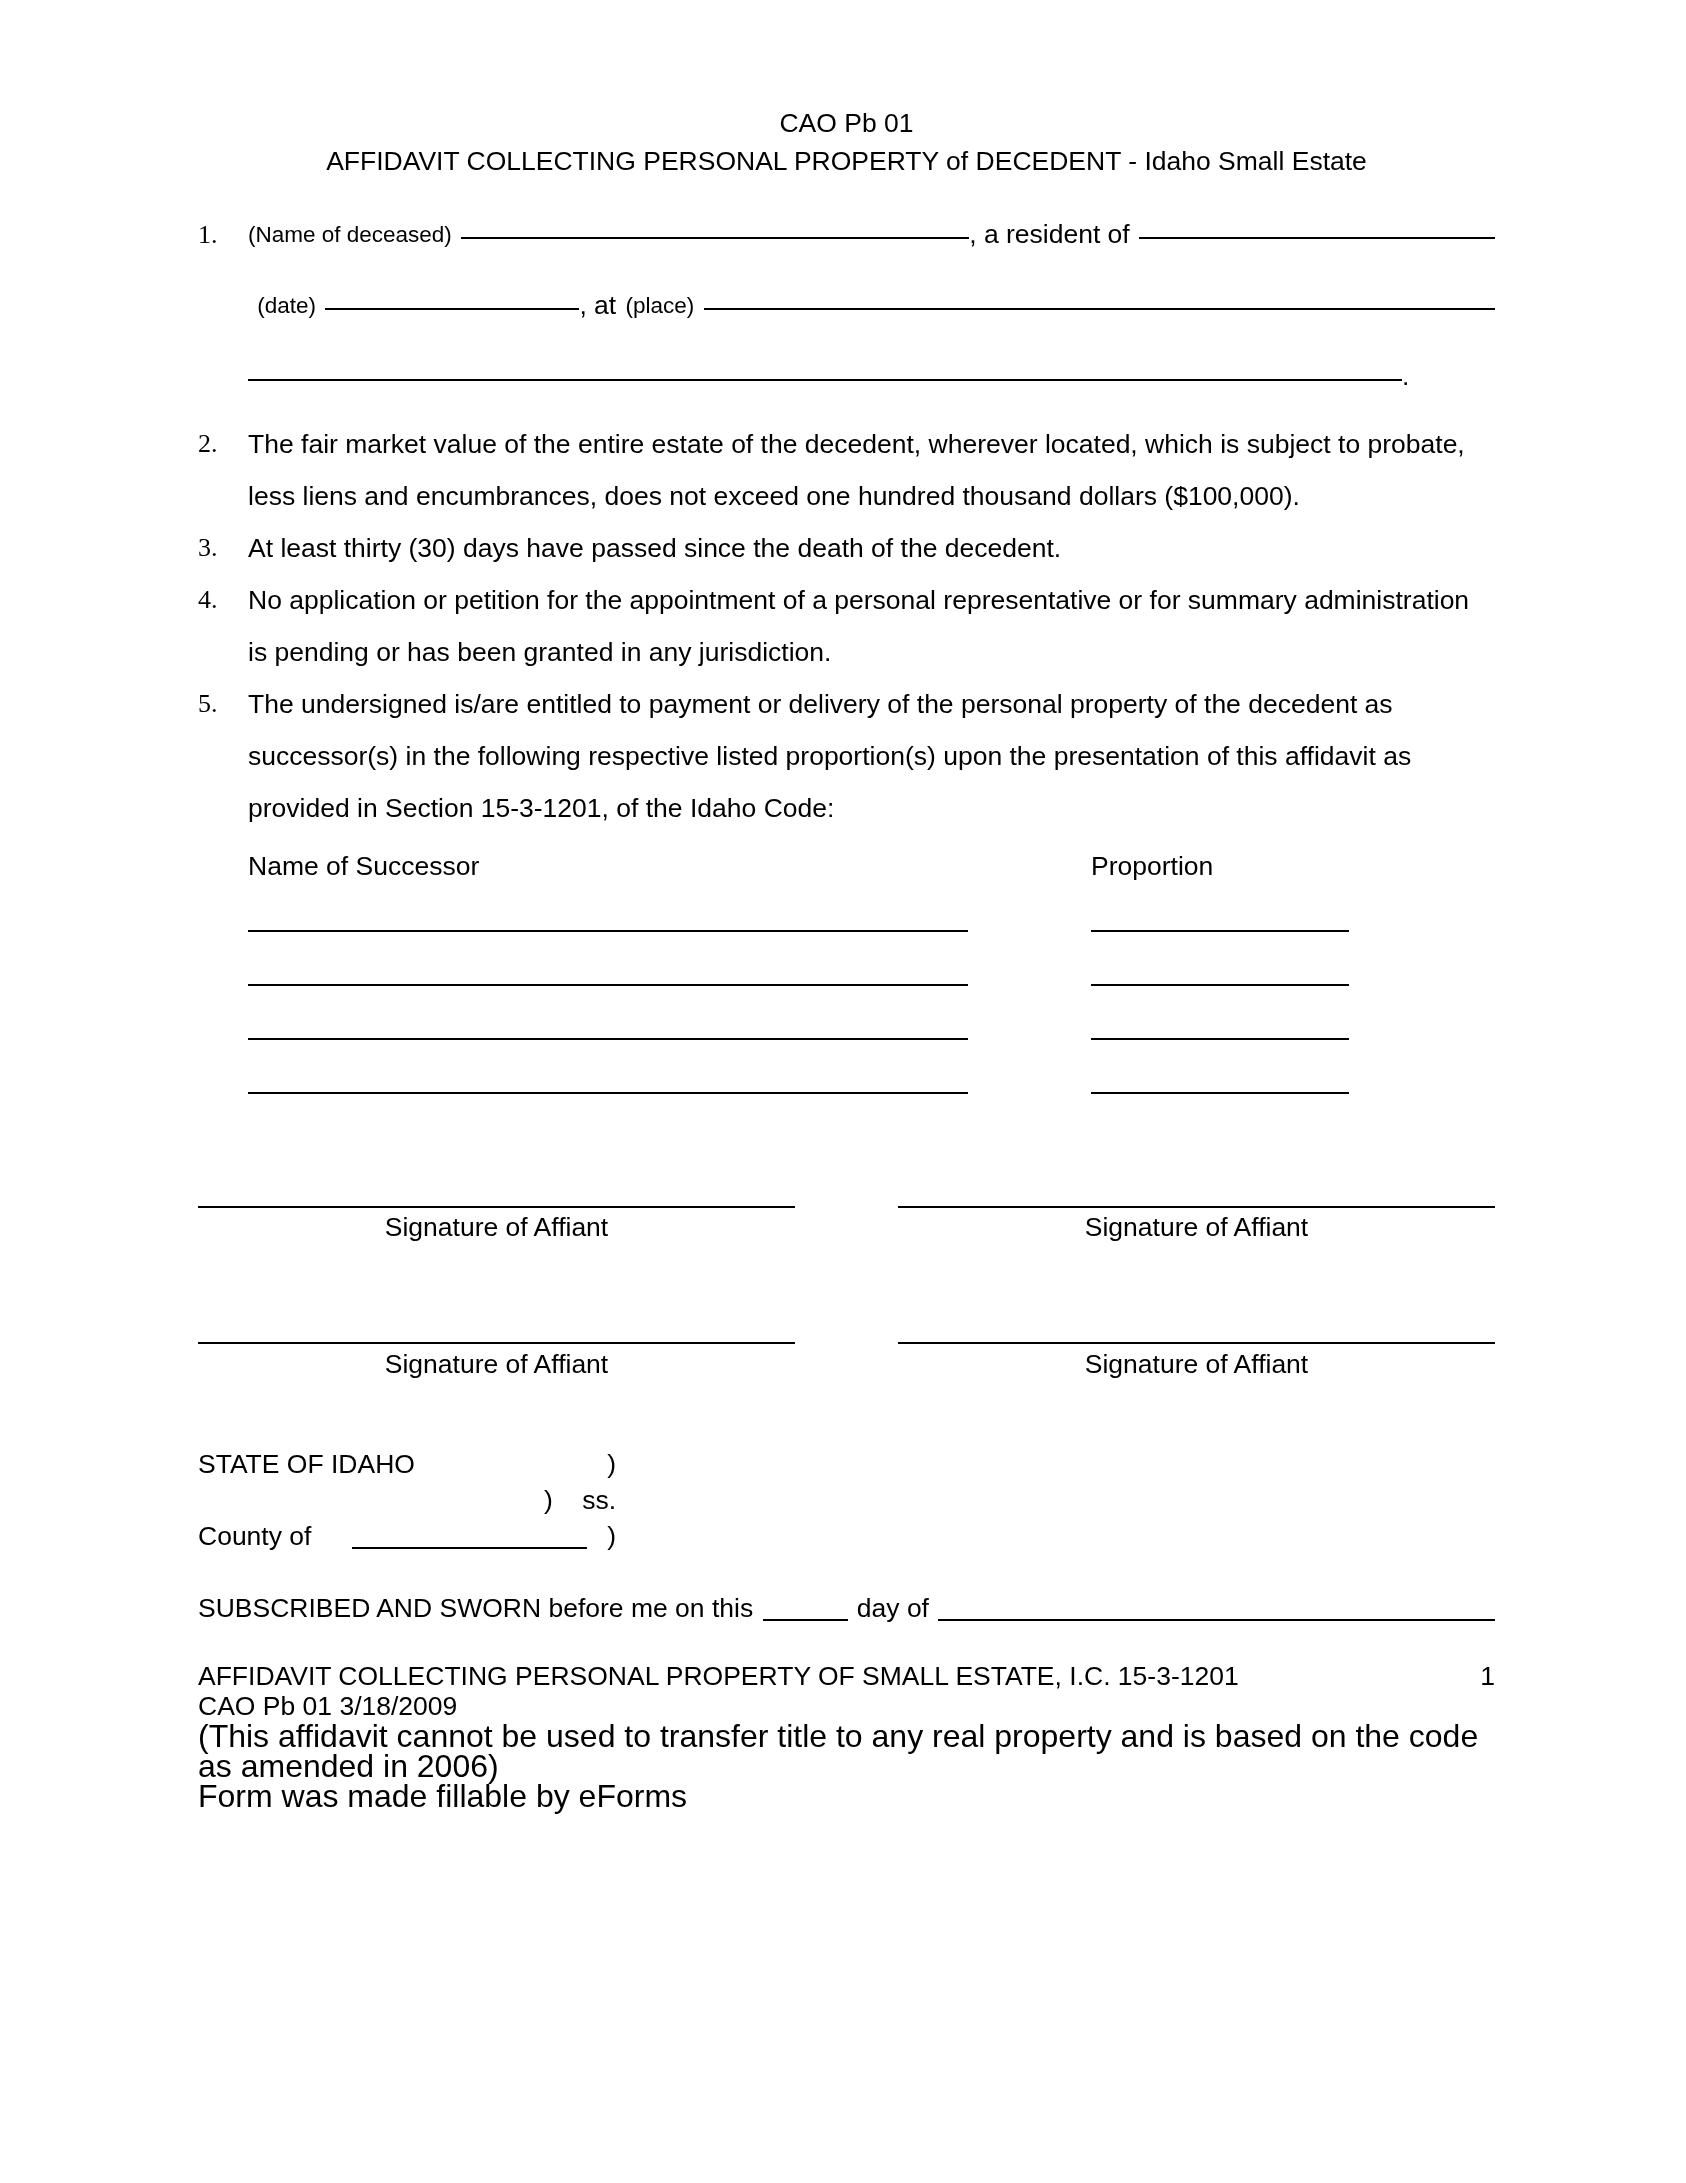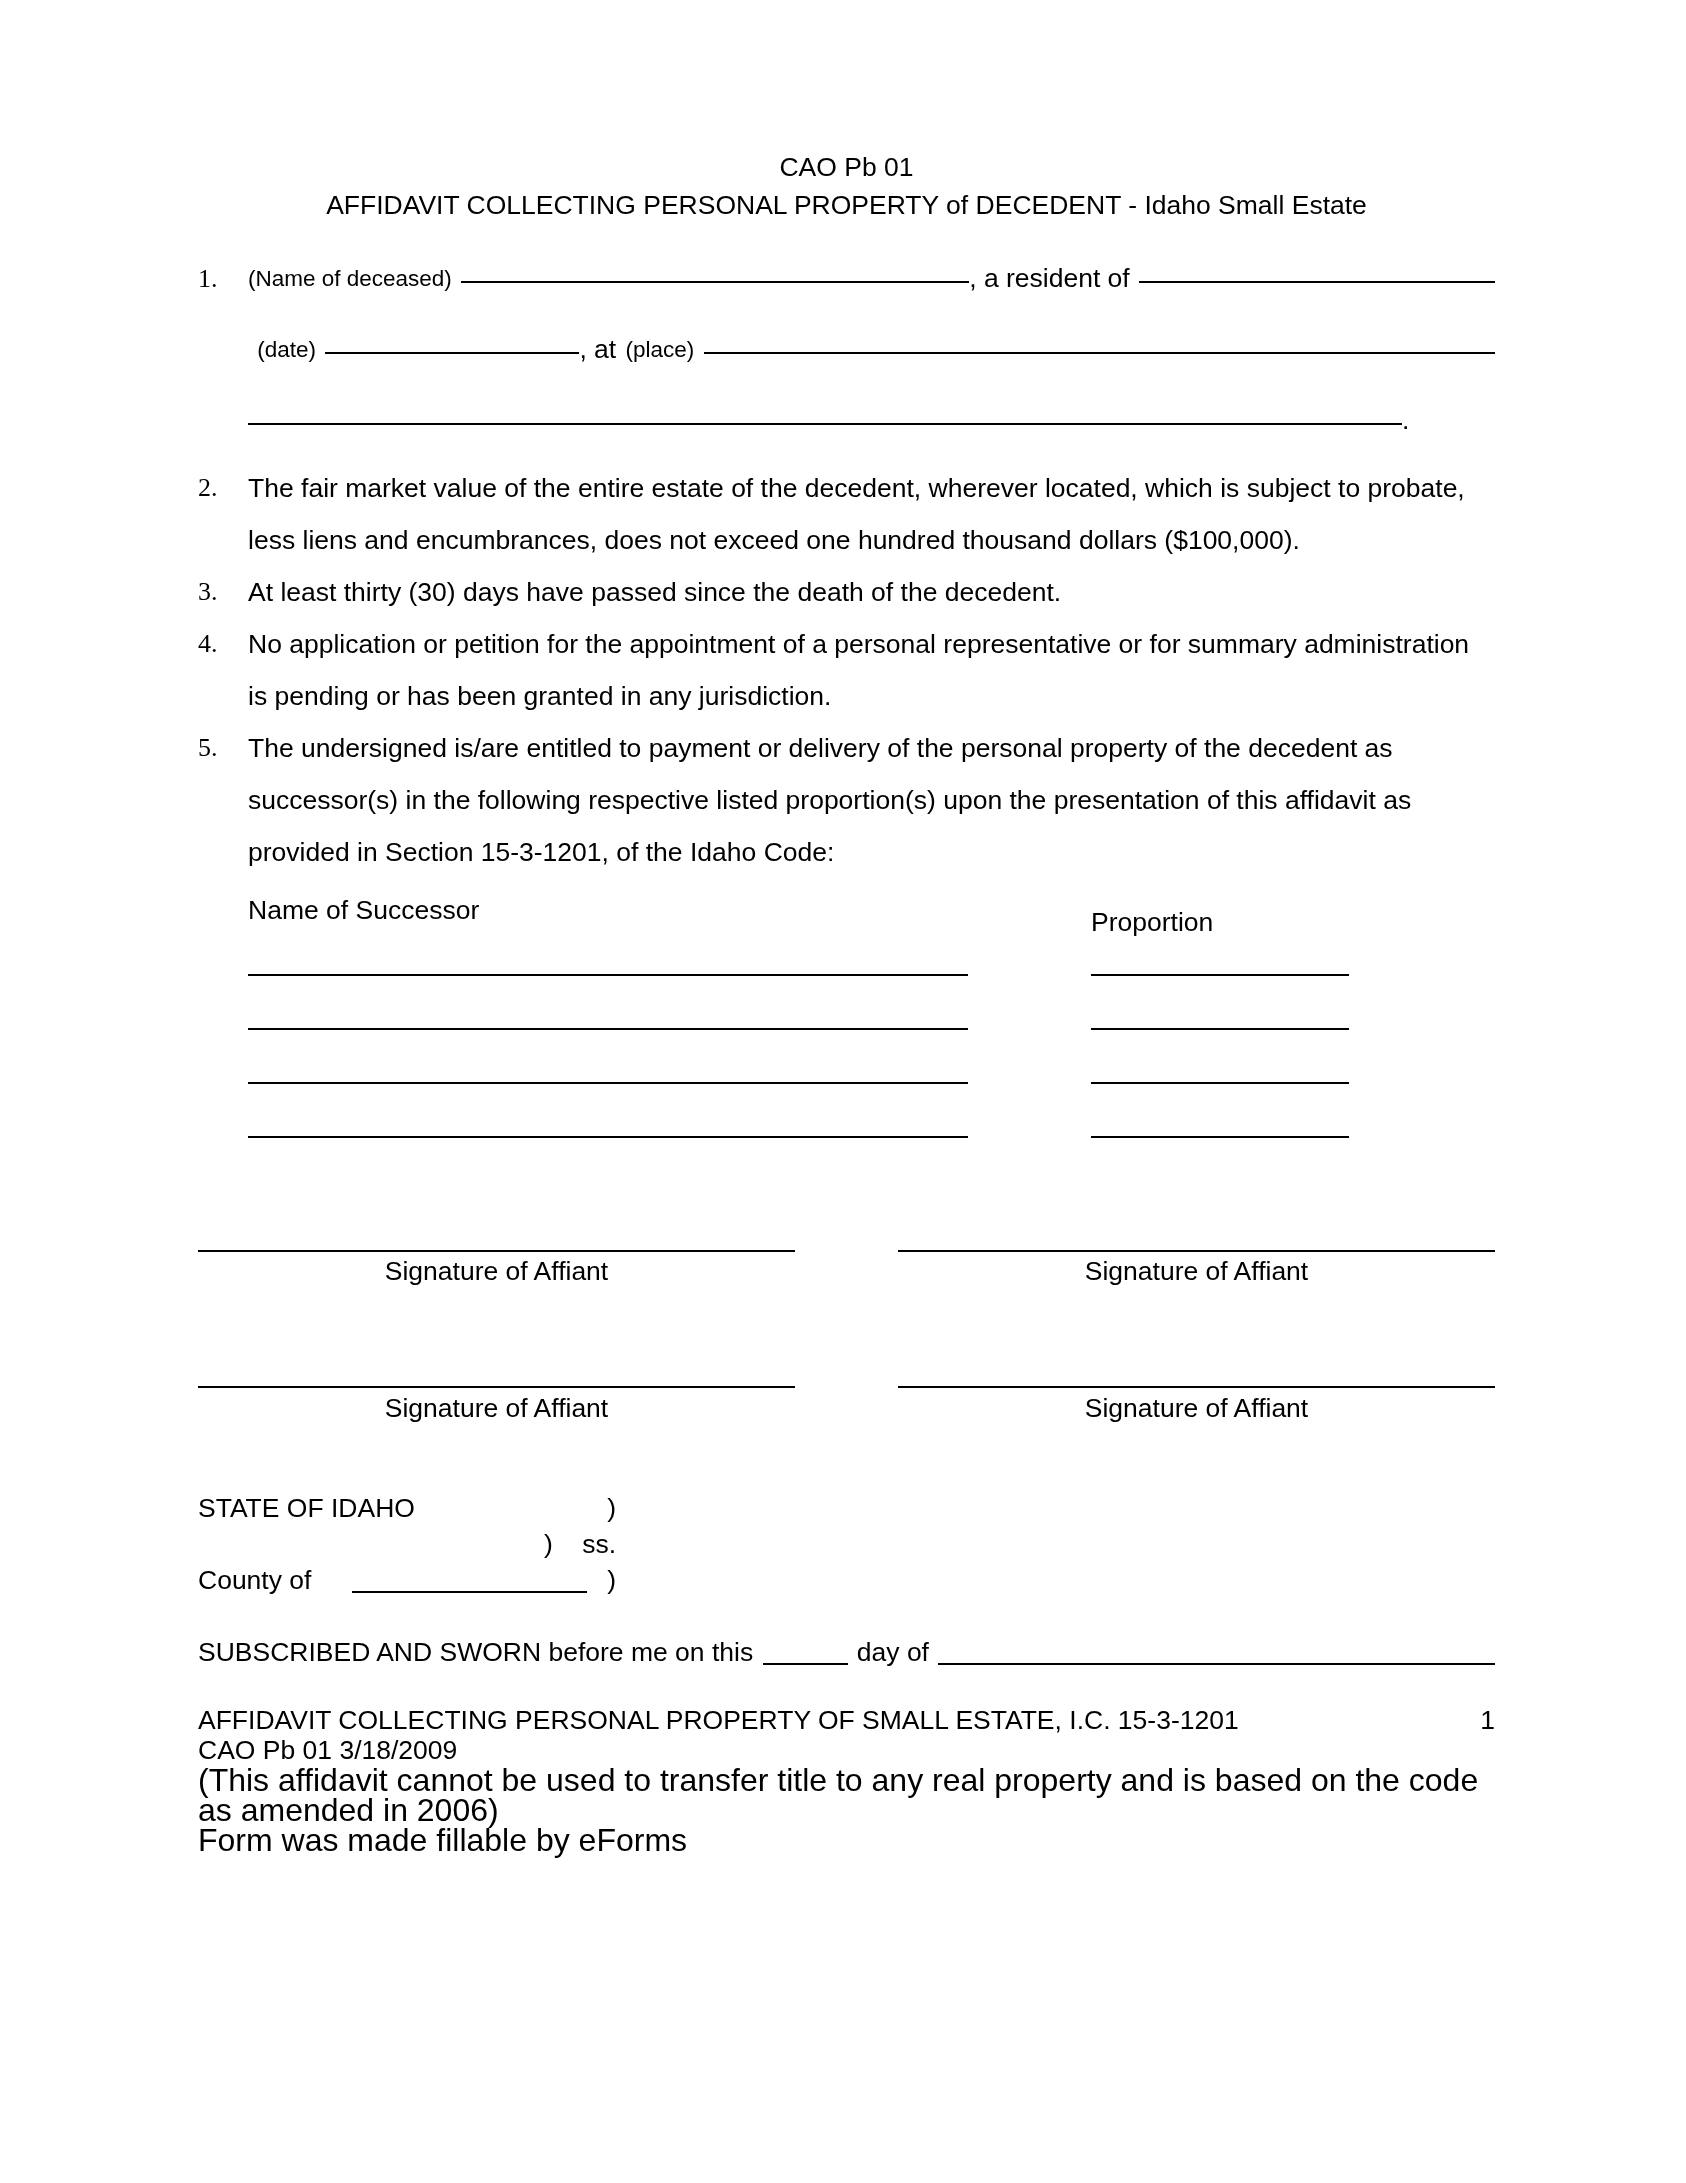--- a/index.html
+++ b/index.html
@@ -7,21 +7,20 @@
   .page {
     position: relative;
     width: 1687px;
     height: 1920px;
     background: #ffffff;
     color: #000000;
     font-family: "Liberation Sans", "DejaVu Sans", sans-serif;
     font-size: 26.5px;
     padding: 104px 192px 0 198px;
     overflow: hidden;
-    margin-top: 44px;
   }
   .center { text-align: center; line-height: 38px; }
   .oath { margin-top: 33px; line-height: 38px; }
 
   
   .item { position: relative; padding-left: 50px; }
   .num {
     position: absolute; left: 0; top: 0;
     font-family: "Liberation Serif", "DejaVu Serif", serif;
     font-size: 26px;
@@ -40,21 +39,21 @@
     height: 0;
     border-bottom: 2.6px solid #000;
     position: relative;
     top: 4px;
   }
   .ml { margin-left: 9.3px; }
   .grow { flex: 1 1 auto; }
 
   
   .succ-header { position: relative; padding-left: 50px; margin-top: 12px; line-height: 41px; }
-  .prop-pos { position: absolute; left: 893px; top: 12px; }
+  .prop-pos { position: absolute; left: 893px; top: 0; }
   .succ-row { position: relative; height: 54px; }
   .succ-row .fill { position: absolute; bottom: 9.3px; top: auto; }
   .succ-name { left: 50px; width: 720px; }
   .succ-prop { left: 893px; width: 258px; }
 
   
   .sig-row { display: flex; margin-top: 96px; }
   .sig-row.first { margin-top: 103px; }
   .sig-block { width: 601px; text-align: center; }
   .sig-block + .sig-block { margin-left: 103px; }

